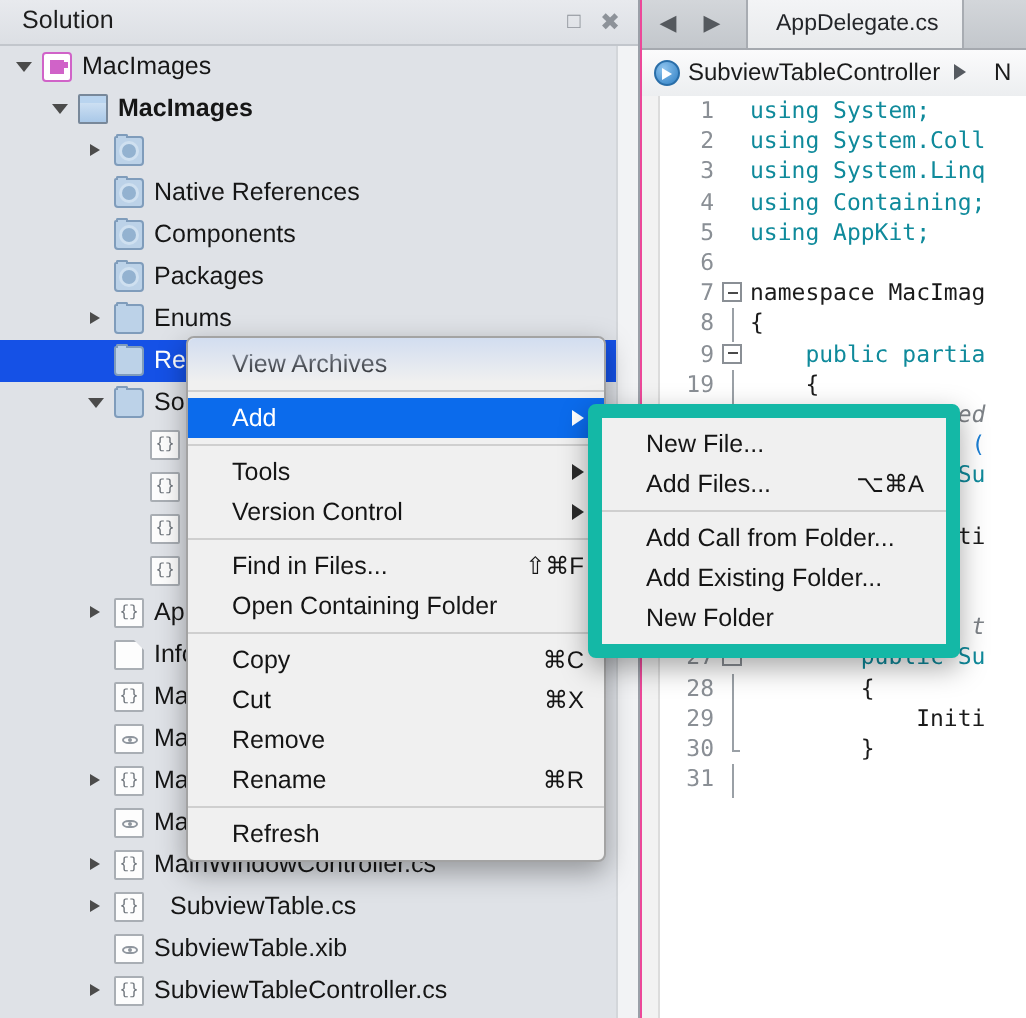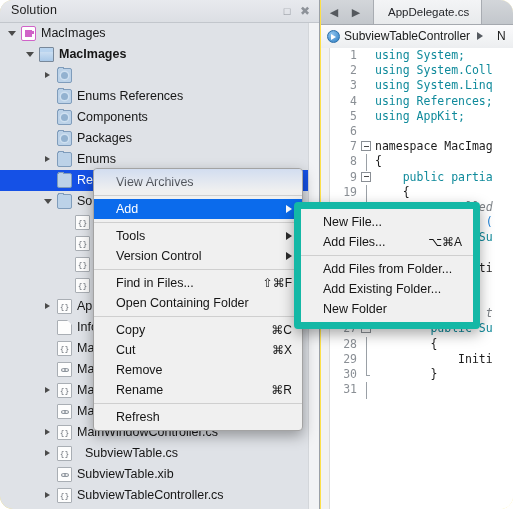--- a/index.html
+++ b/index.html
@@ -5,23 +5,22 @@
   html, body {
     margin: 0; padding: 0;
     width: 513px; height: 509px;
     overflow: hidden;
     font-family: "Liberation Sans", sans-serif;
     -webkit-font-smoothing: antialiased;
   }
   #root {
     position: relative;
     width: 513px; height: 509px;
-    background: #fde047;
+    background: #ec4899;
     overflow: hidden;
-    border-radius: 13px;
   }
 
   
   #solution-pad {
     position: absolute; left: 0; top: 0;
     width: 320px; height: 509px;
     background: #dfe2e7;
     border-right: 1px solid #9aa0a8;
     box-sizing: border-box;
     overflow: hidden;
@@ -429,21 +428,21 @@
           <div class="lbl bold" style="left: 59px;">MacImages</div>
         </div>
         <div class="row">
           <div class="tw" style="left: 42px;">
             <i></i>
           </div>
           <div class="ico ic-folder gear" style="left: 57px;"></div>
         </div>
         <div class="row">
           <div class="ico ic-folder gear" style="left: 57px;"></div>
-          <div class="lbl" style="left: 77px;">Enums References</div>
+          <div class="lbl" style="left: 77px;">Native References</div>
         </div>
         <div class="row">
           <div class="ico ic-folder gear" style="left: 57px;"></div>
           <div class="lbl" style="left: 77px;">Components</div>
         </div>
         <div class="row">
           <div class="ico ic-folder gear" style="left: 57px;"></div>
           <div class="lbl" style="left: 77px;">Packages</div>
         </div>
         <div class="row">
@@ -558,21 +557,21 @@
       <div id="bc-sep"></div>
       <div id="bc-sep2">N</div>
     </div>
 
     <div id="code-area">
       <div id="code-margin"></div>
       <div id="code-lines">
           <div class="cline"><span class="num">1</span><span class="txt kw">using System;</span></div>
           <div class="cline"><span class="num">2</span><span class="txt kw">using System.Coll</span></div>
           <div class="cline"><span class="num">3</span><span class="txt kw">using System.Linq</span></div>
-          <div class="cline"><span class="num">4</span><span class="txt kw">using References;</span></div>
+          <div class="cline"><span class="num">4</span><span class="txt kw">using Containing;</span></div>
           <div class="cline"><span class="num">5</span><span class="txt kw">using AppKit;</span></div>
           <div class="cline"><span class="num">6</span><span class="txt pln"></span></div>
           <div class="cline"><span class="num">7</span><span class="fold box"></span><span class="txt pln">namespace MacImag</span></div>
           <div class="cline"><span class="num">8</span><span class="fold bar"></span><span class="txt pln">{</span></div>
           <div class="cline"><span class="num">9</span><span class="fold box"></span><span class="txt kw">    public partia</span></div>
           <div class="cline"><span class="num">19</span><span class="fold bar"></span><span class="txt pln">    {</span></div>
           <div class="cline"><span class="num">19</span><span class="fold bar"></span><span class="txt cmt">        // Called</span></div>
           <div class="cline"><span class="num">20</span><span class="fold bar"></span><span class="txt attr">        [Export (</span></div>
           <div class="cline"><span class="num">21</span><span class="fold box"></span><span class="txt kw">        public Su</span></div>
           <div class="cline"><span class="num">22</span><span class="fold bar"></span><span class="txt pln">        {</span></div>
@@ -609,19 +608,19 @@
         <div class="mi"><span>Refresh</span></div>
       </div>
     <div id="ctx-menu-top-fade"></div>
   </div>
 
   <div id="sub-menu">
     <div id="sub-menu-items">
         <div class="smi"><span>New File...</span></div>
         <div class="smi"><span>Add Files...</span><span class="accel">⌥⌘A</span></div>
         <div class="msep"></div>
-        <div class="smi"><span>Add Files from Folder...</span></div>
+        <div class="smi"><span>Add Call from Folder...</span></div>
         <div class="smi"><span>Add Existing Folder...</span></div>
         <div class="smi"><span>New Folder</span></div>
       </div>
   </div>
 
 </div>
 
 </body></html>

